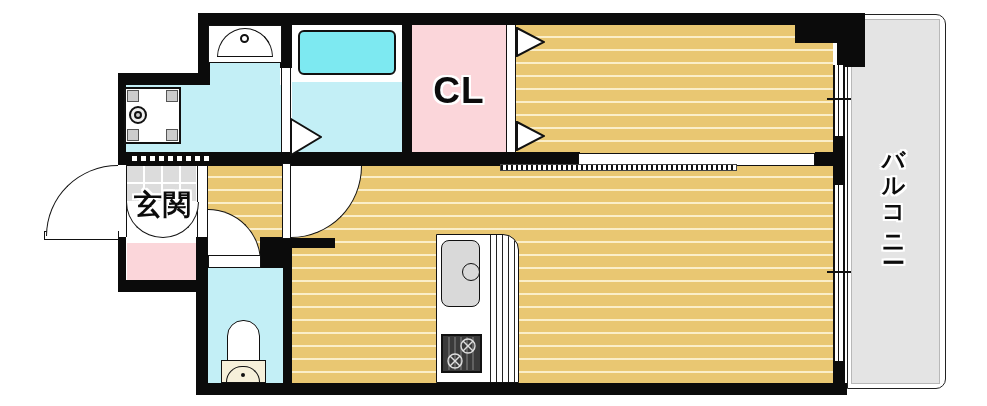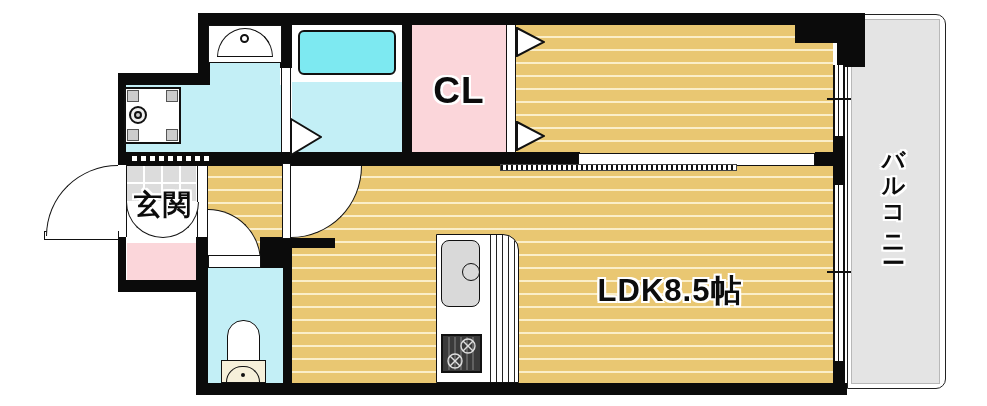--- a/index.html
+++ b/index.html
@@ -164,18 +164,17 @@
             <line x1="22" y1="7" x2="32" y2="17"></line>
             <line x1="32" y1="7" x2="22" y2="17"></line>
           <circle cx="14" cy="27" r="7"></circle>
             <line x1="9" y1="22" x2="19" y2="32"></line>
             <line x1="19" y1="22" x2="9" y2="32"></line>
         </g>
       </svg>
     </div>
   </div>
 
-  <div class="olabel" style="left:500px;top:270px;width:340px;font-size:31px;">LDK8.5帖</div>
   <div class="olabel" style="left:412px;top:70px;width:94px;font-size:37px;font-weight:600;">CL</div>
   <div class="olabel" style="left:118px;top:186px;width:90px;font-size:28px;">玄関</div>
   <div class="olabel" style="left:879px;top:133px;font-size:23px;writing-mode:vertical-rl;letter-spacing:3px;">バルコニー</div>
 
 </div>
 
 </body></html>

